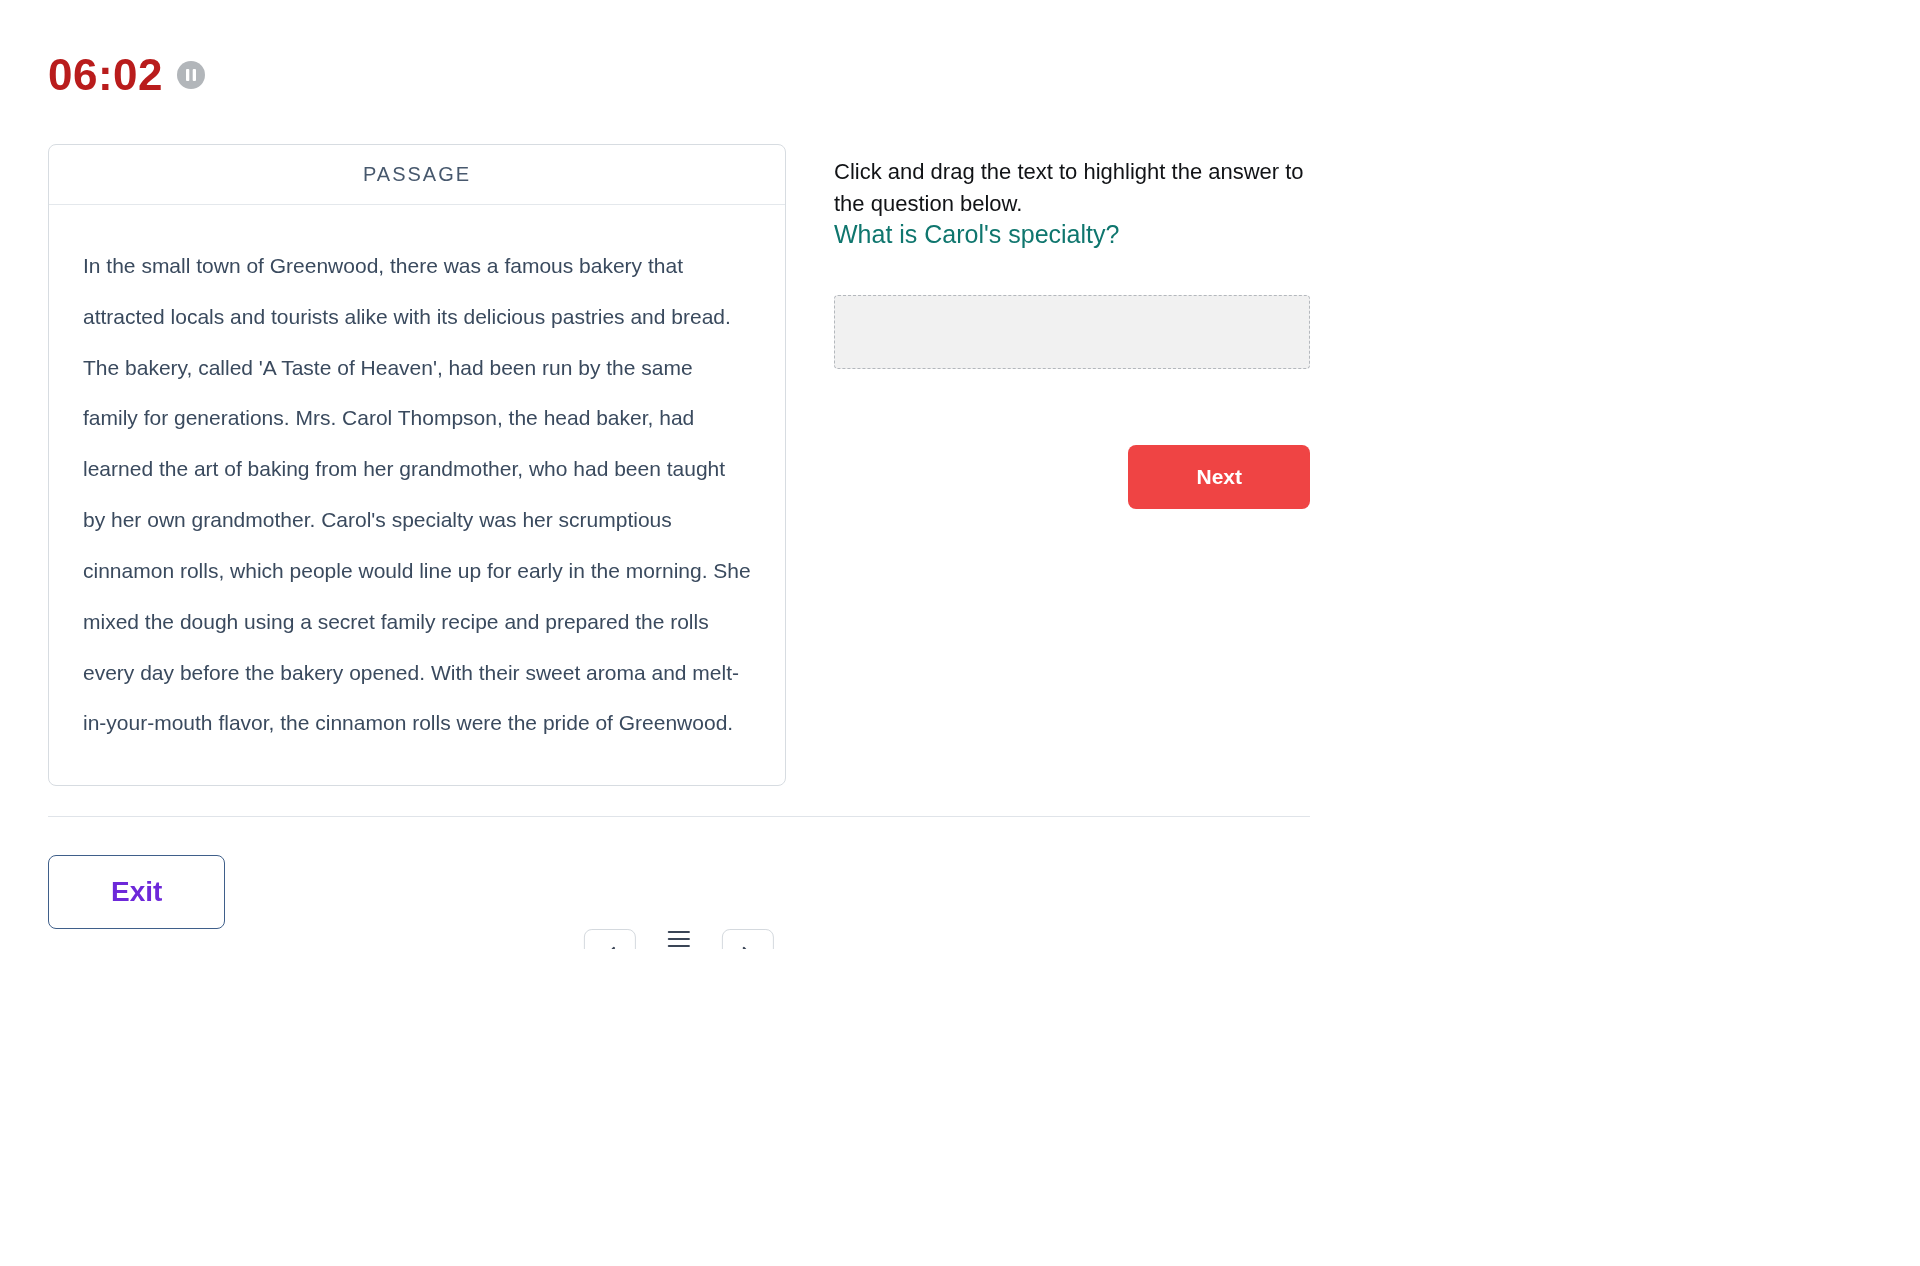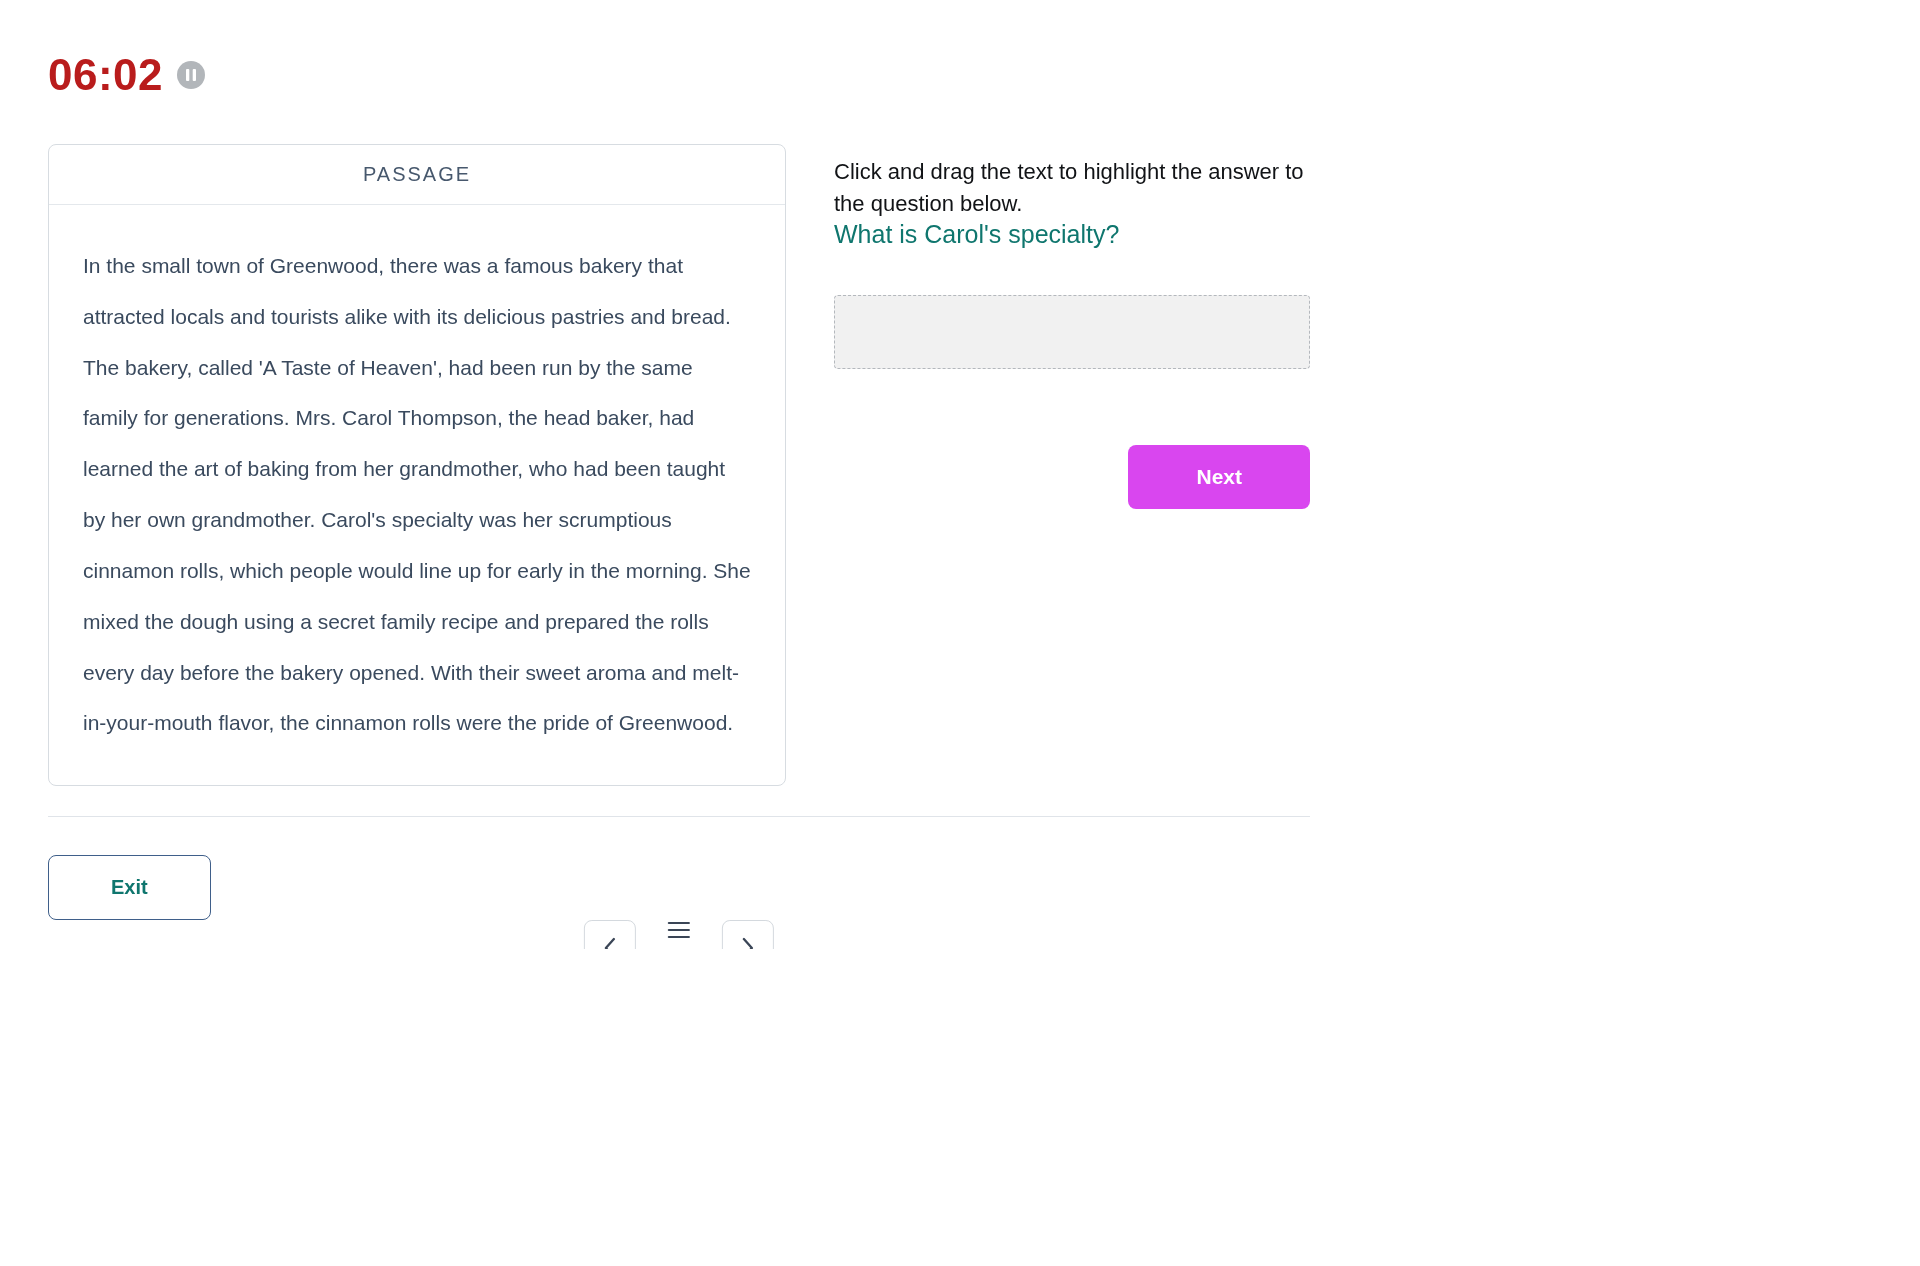--- a/index.html
+++ b/index.html
@@ -94,21 +94,21 @@
       background: #f1f1f1;
       border: 1px dashed #b4b8bd;
       border-radius: 4px;
       margin-bottom: 76px;
     }
     .next-row {
       display: flex;
       justify-content: flex-end;
     }
     .next-btn {
-      background: #d946ef;
+      background: #ef4444;
       color: #ffffff;
       border: none;
       border-radius: 8px;
       padding: 20px 68px;
       font-size: 21px;
       font-weight: 700;
       cursor: pointer;
     }
     .footer-divider {
       height: 1px;
@@ -116,24 +116,24 @@
       margin-top: 30px;
       margin-bottom: 38px;
     }
     .footer-row {
       display: flex;
       align-items: center;
     }
     .exit-btn {
       border: 1.5px solid #3f5f8a;
       background: #ffffff;
-      color: #0f766e;
+      color: #6d28d9;
       border-radius: 8px;
       padding: 20px 62px;
-      font-size: 20px;
+      font-size: 28px;
       font-weight: 700;
       cursor: pointer;
     }
     .nav-center {
       position: absolute;
       left: 50%;
       transform: translateX(-50%);
       display: flex;
       align-items: center;
       gap: 18px;

